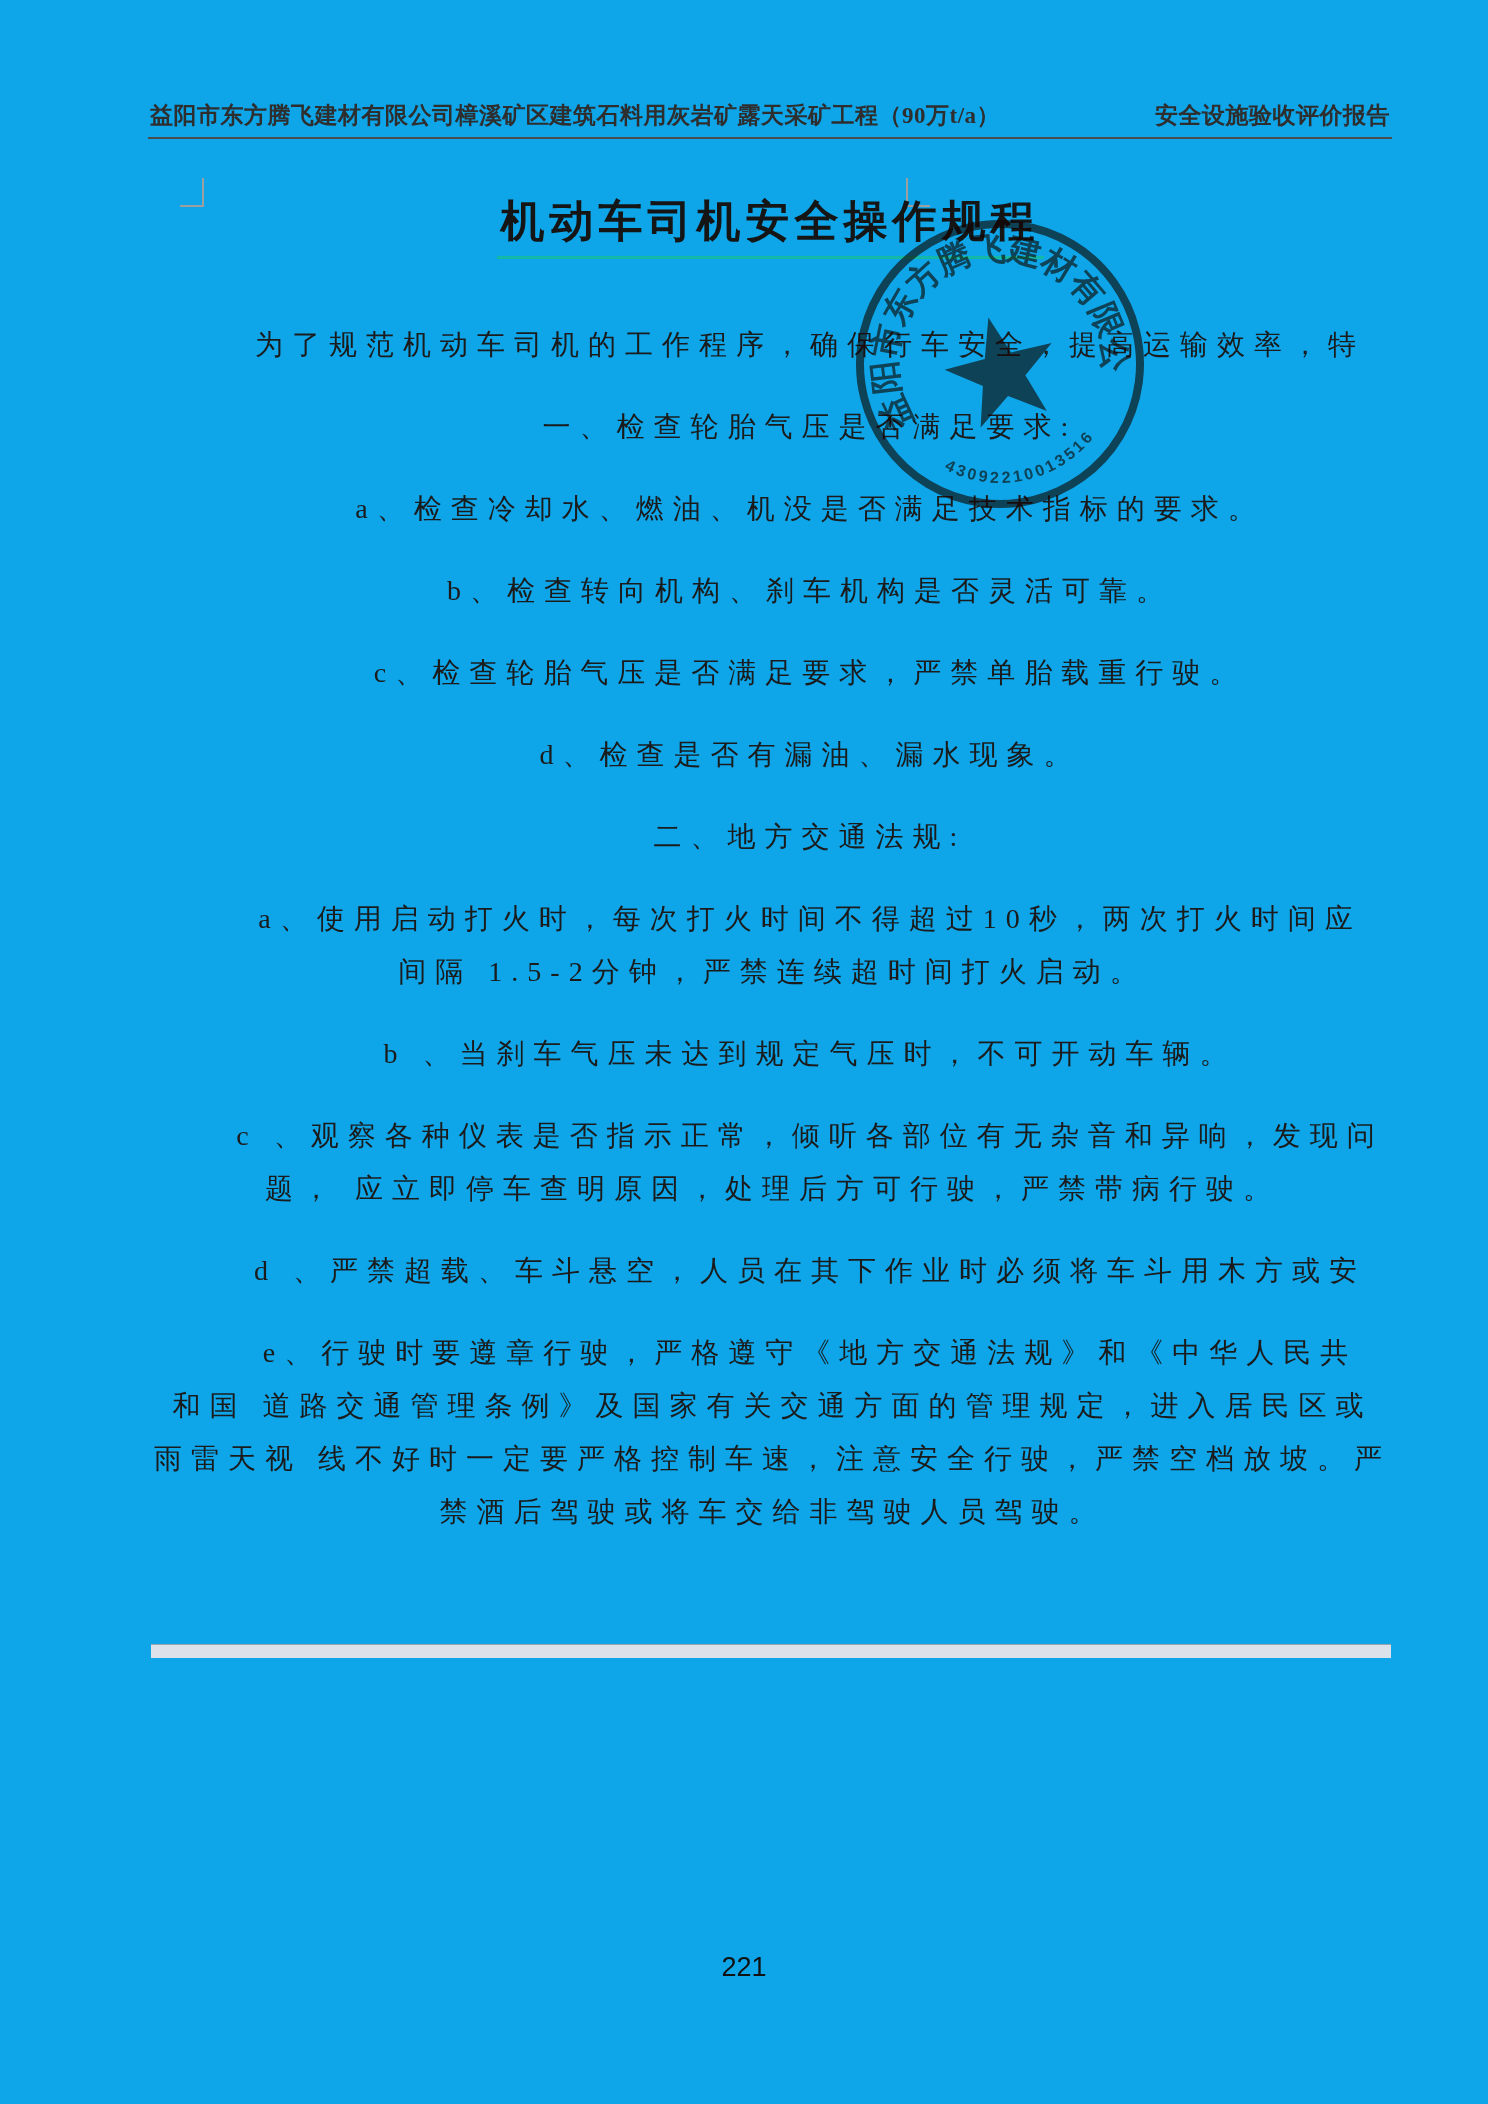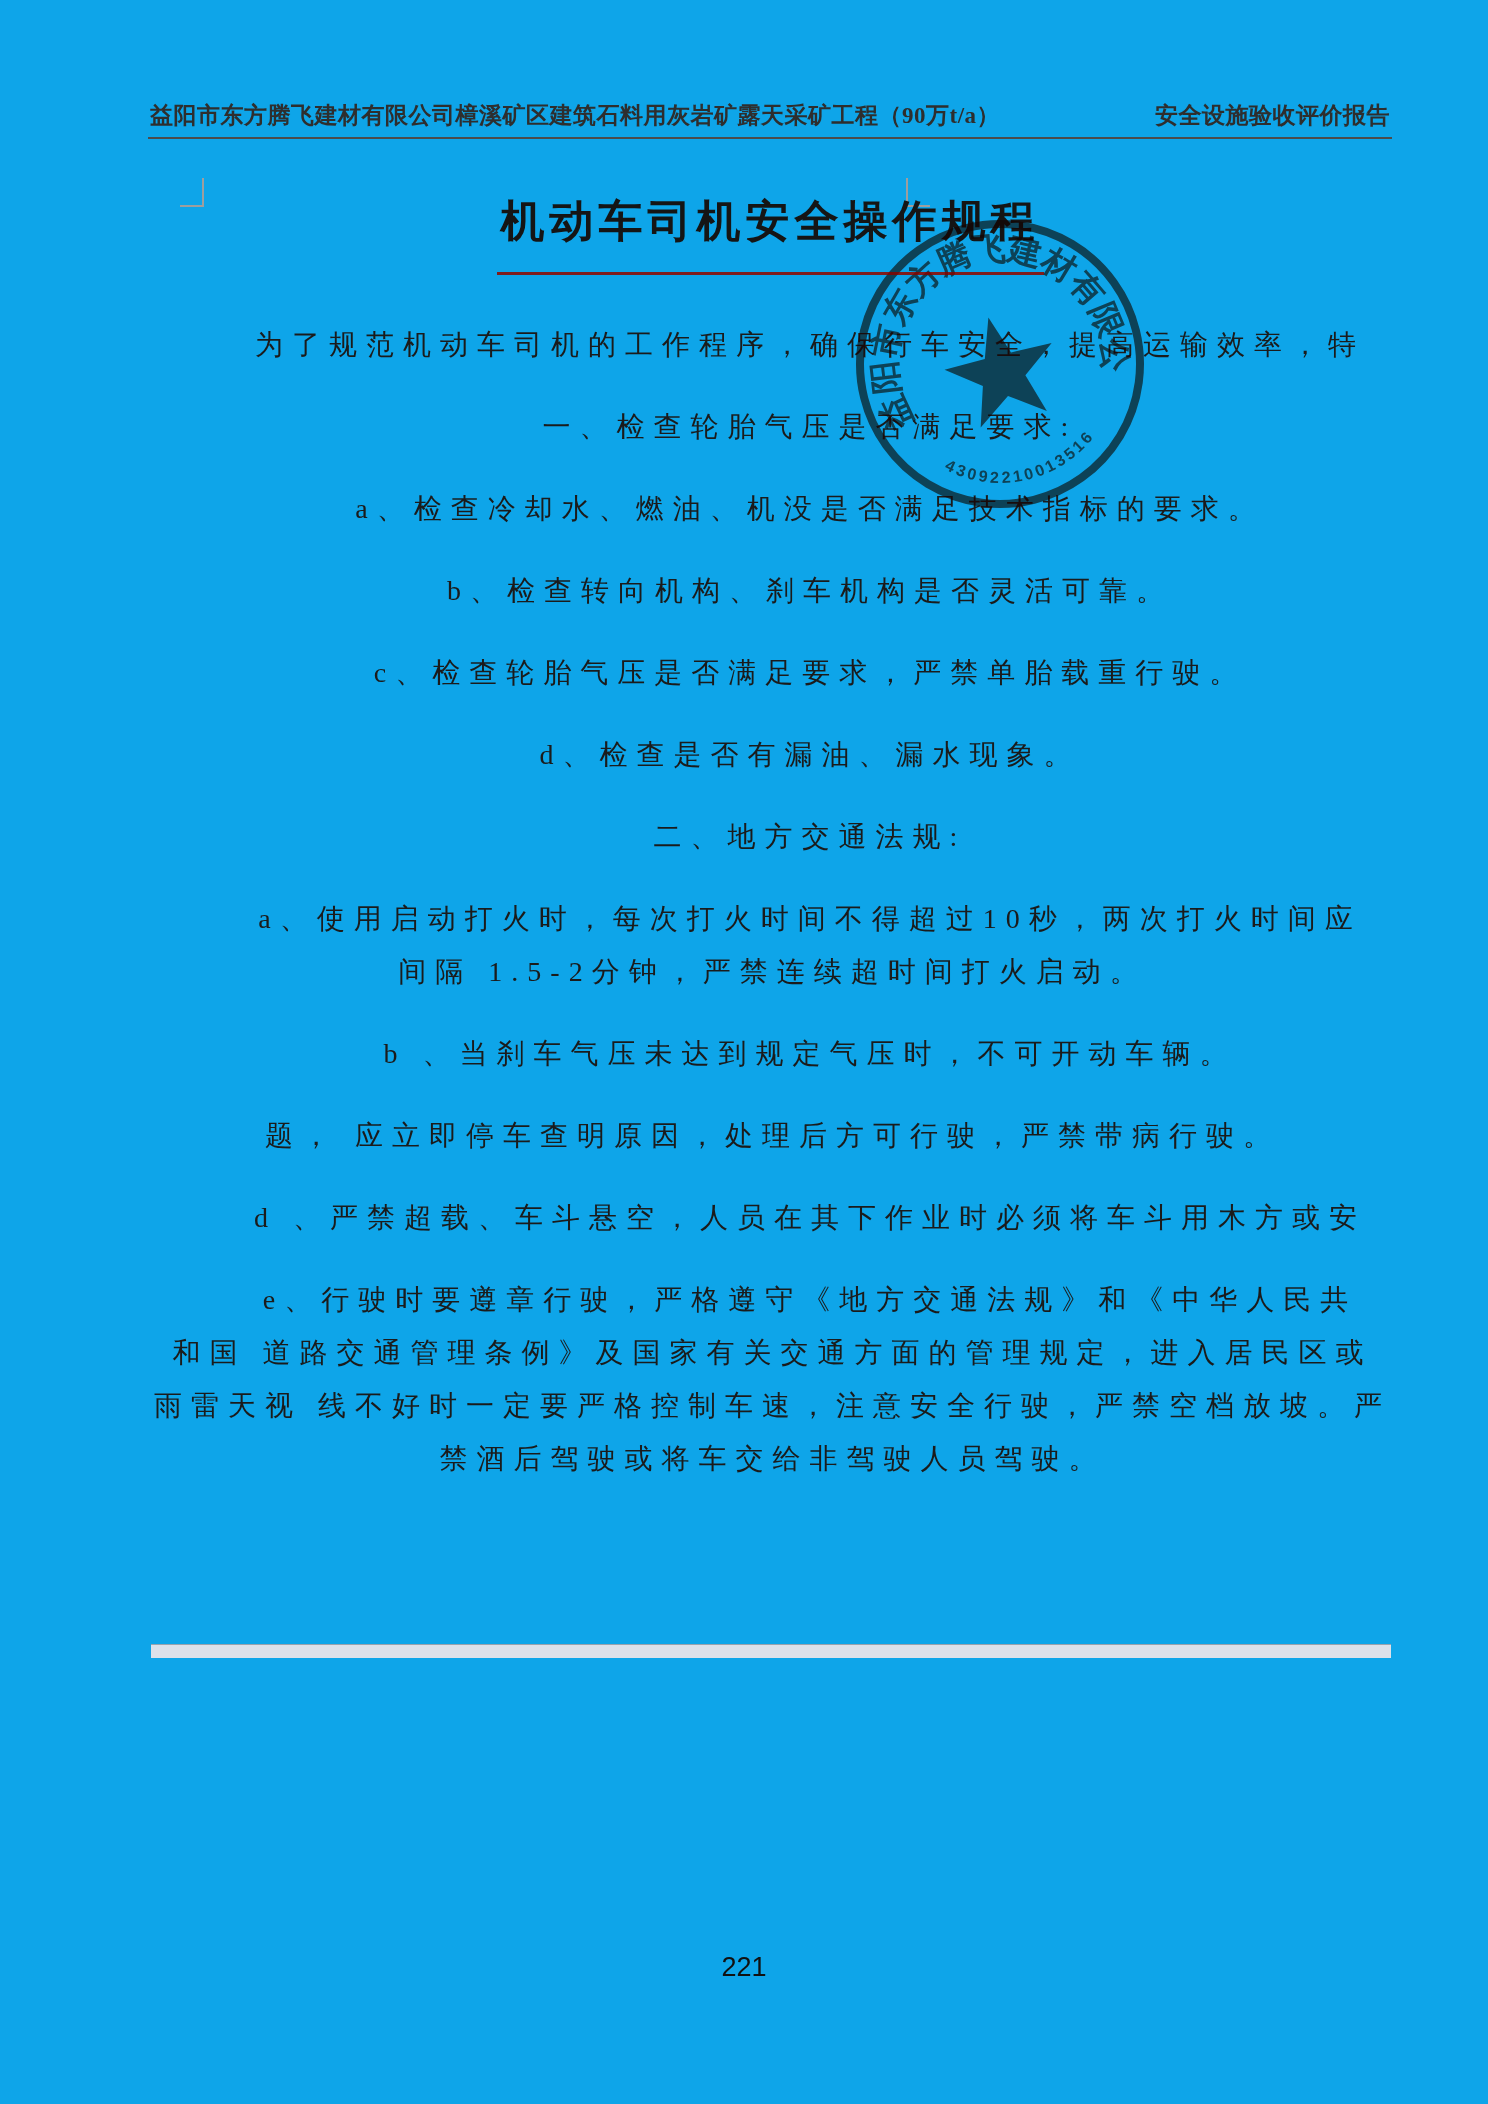--- a/index.html
+++ b/index.html
@@ -16,21 +16,21 @@
   .header-rule{position:absolute;left:148px;top:137px;width:1244px;border-top:2px solid #4c4c4c;}
   
   .crop-left{position:absolute;left:180px;top:178px;width:22px;height:27px;
     border-right:2px solid #9e9e9e;border-bottom:2px solid #9e9e9e;}
   .crop-right{position:absolute;left:906px;top:178px;width:22px;height:27px;
     border-left:2px solid #9e9e9e;border-bottom:2px solid #9e9e9e;}
   
   .title-wrap{position:absolute;left:150px;top:192px;width:1240px;text-align:center;}
   .doc-title{
     display:inline-block;font-size:44px;font-weight:bold;letter-spacing:5px;color:#151515;
-    border-bottom:3px solid #7f1d1d;padding:0 4px 21px 4px;white-space:nowrap;
+    border-bottom:3px solid #14b8a6;padding:0 4px 5px 4px;white-space:nowrap;
   }
   
   .body-text{position:absolute;left:150px;top:318px;width:1245px;font-size:28px;color:#1b1b1b;}
   .para{margin:0 0 29px 0;}
   .line{line-height:53px;height:53px;letter-spacing:9px;white-space:nowrap;text-align:center;}
   .line.indent{padding-left:75px;}
   
   .stamp{
     position:absolute;left:850px;top:214px;width:300px;height:300px;
     mix-blend-mode:multiply;opacity:.85;pointer-events:none;
@@ -86,20 +86,21 @@
         <div class="line indent">二、地方交通法规:</div>
       </div>
       <div class="para">
         <div class="line indent">a、使用启动打火时，每次打火时间不得超过10秒，两次打火时间应</div>
         <div class="line">间隔 1.5-2分钟，严禁连续超时间打火启动。</div>
       </div>
       <div class="para">
         <div class="line indent">b 、当刹车气压未达到规定气压时，不可开动车辆。</div>
       </div>
       <div class="para">
+        <div class="line indent">c 、观察各种仪表是否指示正常，倾听各部位有无杂音和异响，发现问</div>
         <div class="line">题， 应立即停车查明原因，处理后方可行驶，严禁带病行驶。</div>
       </div>
       <div class="para">
         <div class="line indent">d 、严禁超载、车斗悬空，人员在其下作业时必须将车斗用木方或安</div>
       </div>
       <div class="para">
         <div class="line indent">e、行驶时要遵章行驶，严格遵守《地方交通法规》和《中华人民共</div>
         <div class="line">和国 道路交通管理条例》及国家有关交通方面的管理规定，进入居民区或</div>
         <div class="line">雨雷天视 线不好时一定要严格控制车速，注意安全行驶，严禁空档放坡。严</div>
         <div class="line">禁酒后驾驶或将车交给非驾驶人员驾驶。</div>

